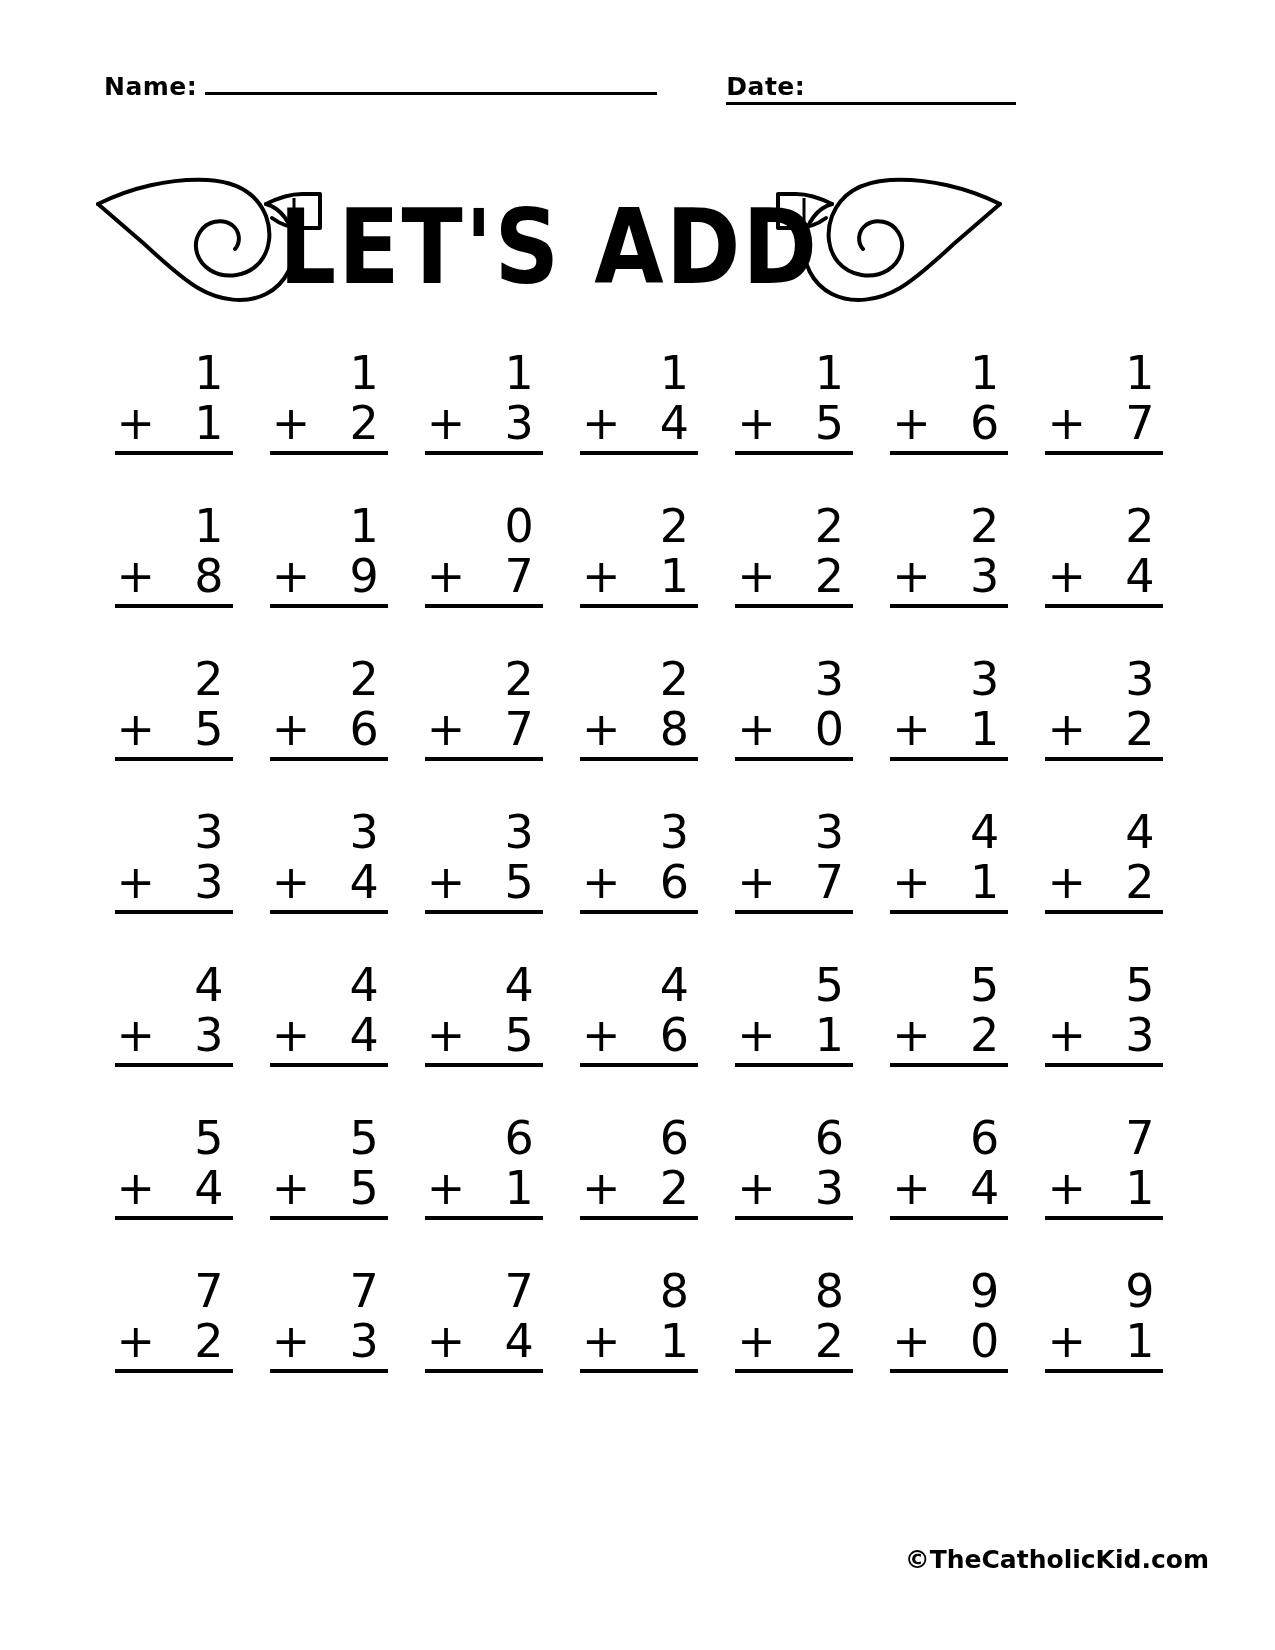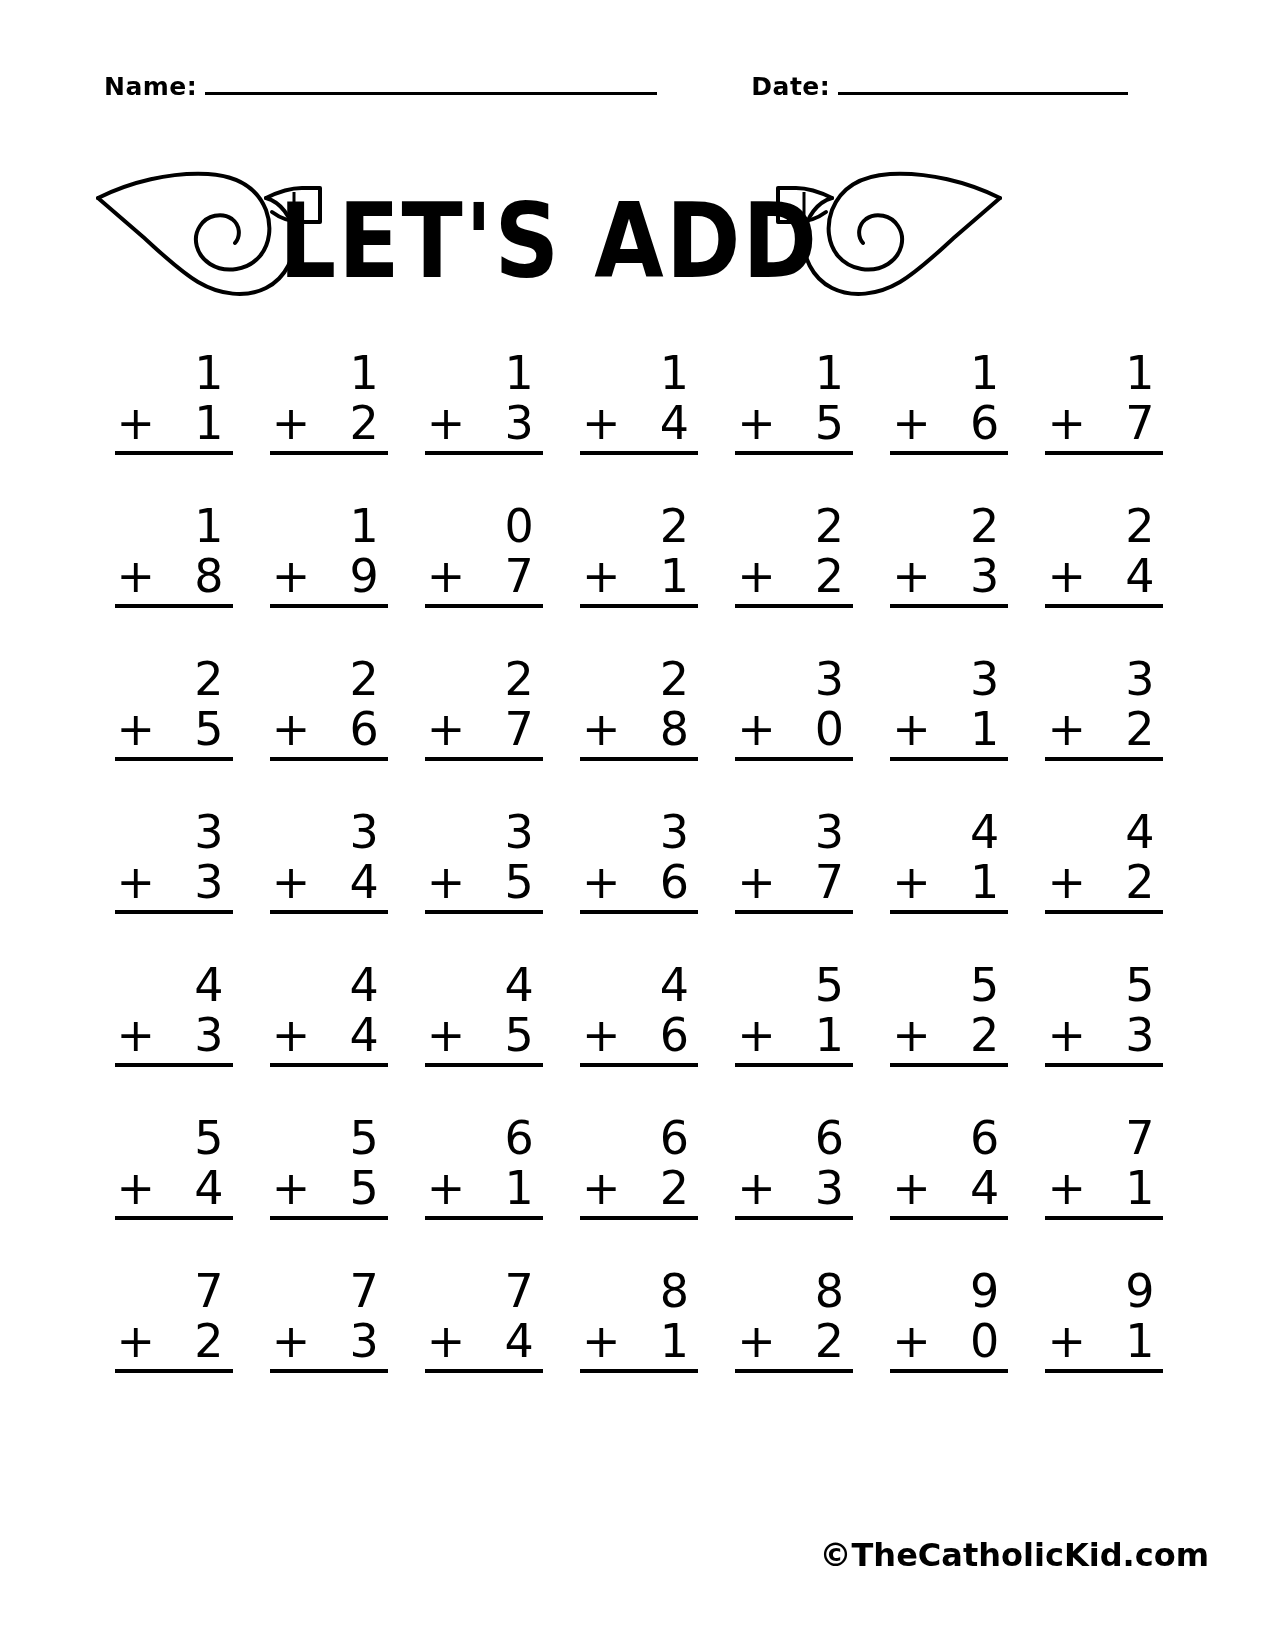--- a/index.html
+++ b/index.html
@@ -44,27 +44,27 @@
   .field-label {
     white-space: nowrap;
   }
   .field-line {
     display: inline-block;
     border-bottom: 3px solid #000;
     margin-left: 8px;
     height: 1px;
   }
   .name-field .field-line { width: 452px; }
-  .date-field { margin-left: 94px; }
+  .date-field { margin-left: 61px; flex-direction: column; }
   .date-field .field-line { width: 290px; }
 
   
   .title-band {
     position: absolute;
-    top: 144px;
+    top: 150px;
     left: 0;
     width: 1098px;
     height: 175px;
   }
   .title-text {
     position: absolute;
     left: 0;
     right: 0;
     top: 46px;
     text-align: center;
@@ -128,21 +128,21 @@
     font-family: "DejaVu Sans", sans-serif;
     font-weight: bold;
     font-size: 25px;
   }
   .footer-right {
     position: absolute;
     right: 66px;
     bottom: 76px;
     font-family: "DejaVu Sans", sans-serif;
     font-weight: bold;
-    font-size: 32px;
+    font-size: 25px;
   }
 </style>
 </head>
 <body>
 
 <div class="page">
 
   <div class="header-row">
     <div class="field name-field">
       <span class="field-label">Name:</span>

